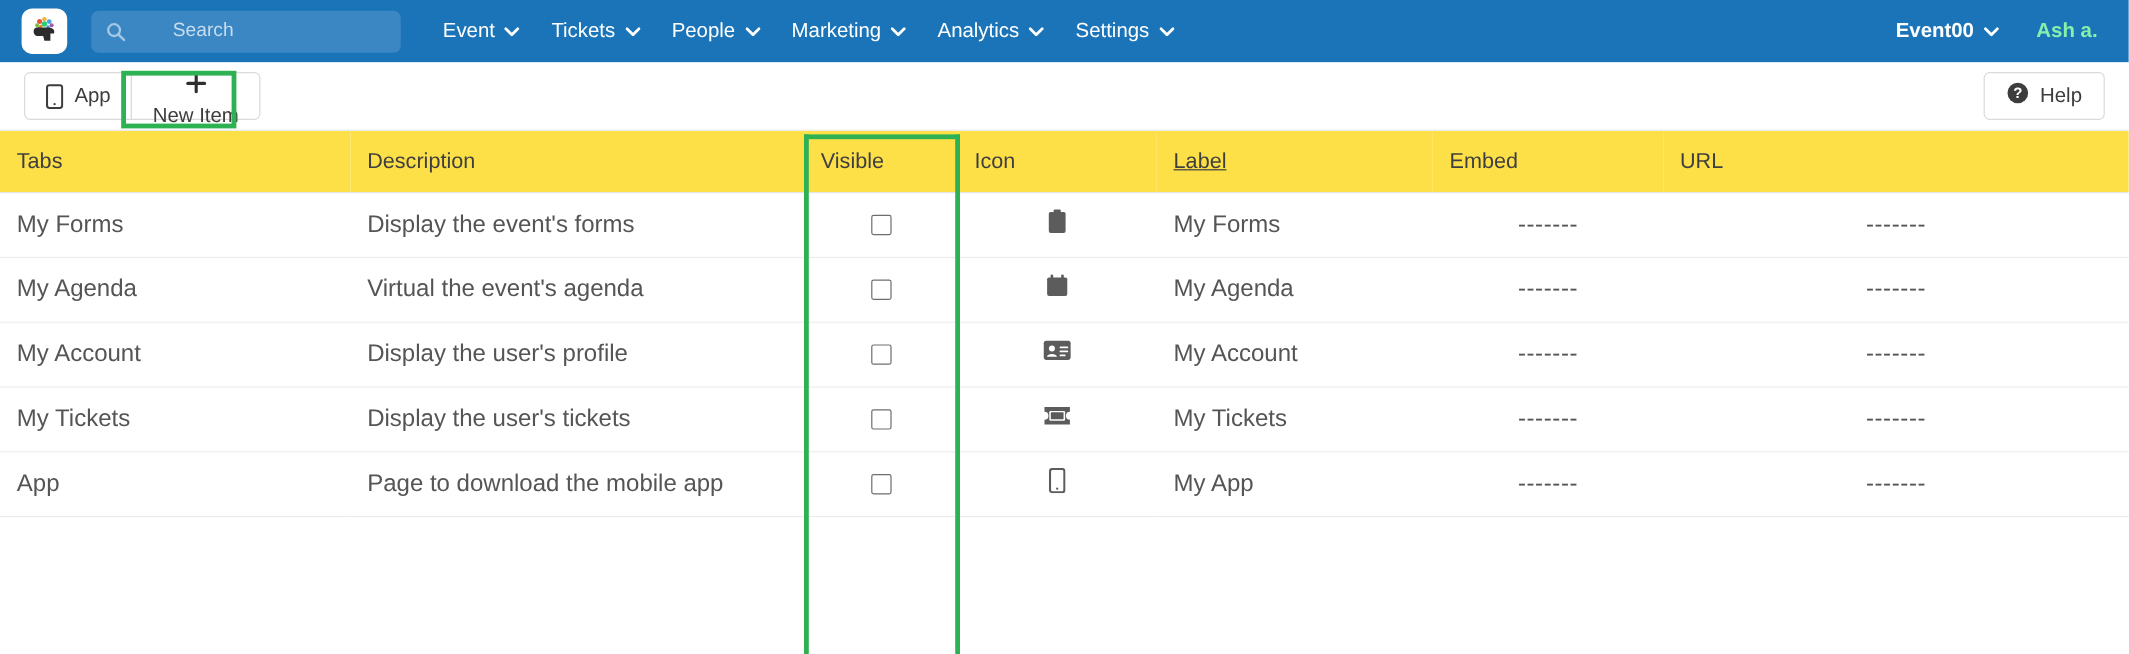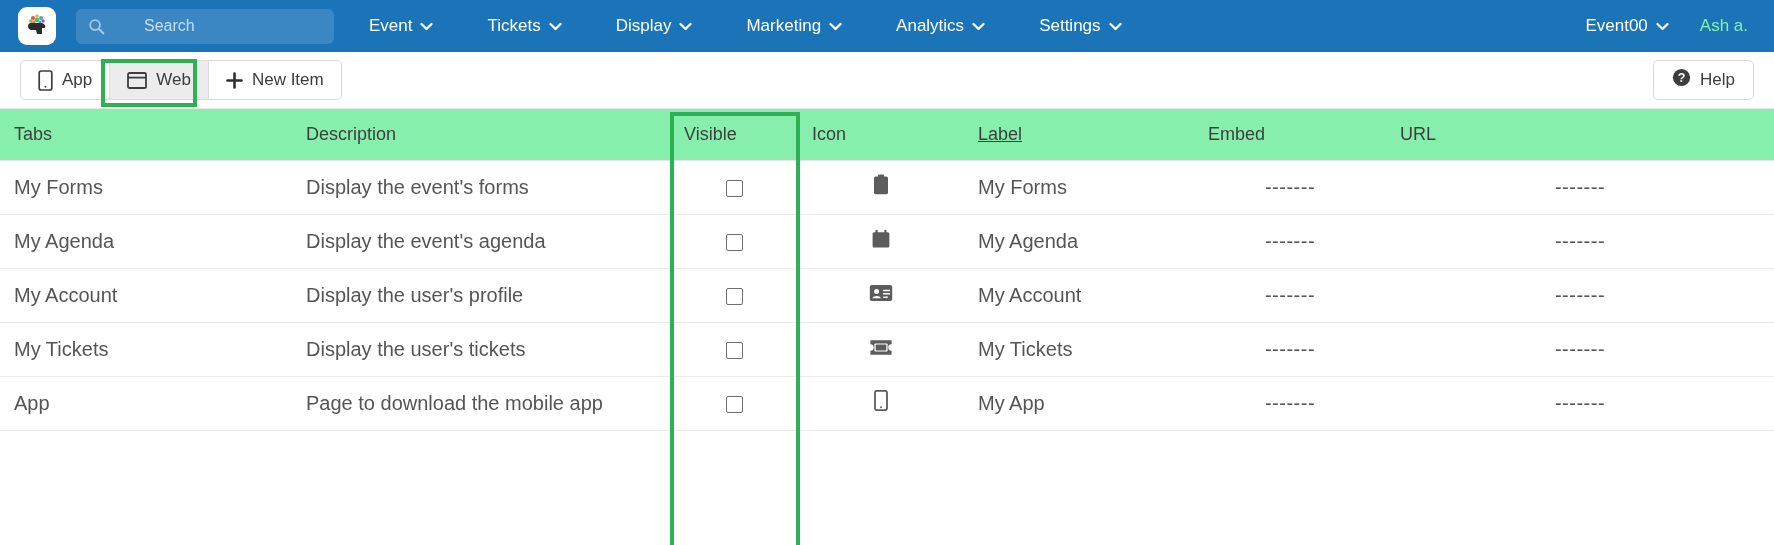--- a/index.html
+++ b/index.html
@@ -41,32 +41,32 @@
   #search-box .mag { flex: 0 0 auto; margin-right: 10px; opacity: .72; display:flex; }
   #search-input {
     background: transparent; border: 0; outline: none;
     color: #dfeaf4; font-size: 16px;
     font-family: "Liberation Sans", sans-serif;
     width: 100%;
     margin-left: 27px;
   }
   #search-input::placeholder { color: #c9dcec; }
 
-  #main-nav { display: flex; align-items: center; margin-left: 22px; gap: 28px; }
+  #main-nav { display: flex; align-items: center; margin-left: 22px; }
   .nav-item {
     display: flex; align-items: center; gap: 8px;
     color: #ffffff; font-size: 17px;
     padding: 6px 13px; cursor: pointer;
     border-radius: 4px;
   }
   .nav-item .caret { display: flex; align-items: center; }
 
   #header-right {
     margin-left: auto;
-    display: flex; align-items: center; gap: 4px;
+    display: flex; align-items: center; gap: 4px; font-weight: bold;
   }
   #header-right .nav-item { font-size: 17px; }
   #user-name { color: #86efac; font-size: 17px; padding: 6px 8px 6px 14px; cursor: pointer; }
 
   
   #toolbar {
     position: relative;
     height: 57px;
     background: #ffffff;
     display: flex; align-items: center;
@@ -77,37 +77,37 @@
   .tb-btn {
     display: flex; align-items: center; gap: 9px;
     height: 40px; padding: 0 17px;
     background: #ffffff;
     border: 1px solid #dadada;
     color: #3d3d3d; font-size: 17px;
     cursor: pointer;
     position: relative;
   }
   .tb-btn:first-child  { border-radius: 5px 0 0 5px; }
-  .tb-btn:last-child   { border-radius: 0 5px 5px 0; }
+  .tb-btn:last-child   { border-radius: 0 5px 5px 0; flex-direction: column; }
   .tb-btn + .tb-btn { margin-left: -1px; }
   .tb-btn.active { background: #ececec; }
   .tb-btn .ico { display: flex; align-items: center; }
 
   #help-button {
     margin-left: auto;
     display: flex; align-items: center; gap: 9px;
     height: 40px; padding: 0 18px;
     background: #ffffff; border: 1px solid #dadada; border-radius: 5px;
     color: #3d3d3d; font-size: 17px; cursor: pointer;
   }
 
   
   #tabs-table { width: 100%; border-collapse: collapse; table-layout: fixed; }
   #tabs-table th {
-    background: #86efac;
+    background: #fde047;
     font-weight: normal;
     font-size: 18px;
     color: #3f3f3f;
     height: 51px;
     border-bottom: 1px solid #e6e6e6;
     padding: 0 14px;
     text-align: left;
   }
   #tabs-table td {
     height: 54px;
@@ -210,21 +210,21 @@
       </div>
       <div class="nav-item">
         <span>Tickets</span>
         <span class="caret">
           <svg width="13" height="9" viewBox="0 0 13 9">
               <path d="M1.5 2 L6.5 7 L11.5 2" fill="none" stroke="#fff" stroke-width="2.3" stroke-linecap="round" stroke-linejoin="round"></path>
             </svg>
         </span>
       </div>
       <div class="nav-item">
-        <span>Display</span>
+        <span>People</span>
         <span class="caret">
           <svg width="13" height="9" viewBox="0 0 13 9">
               <path d="M1.5 2 L6.5 7 L11.5 2" fill="none" stroke="#fff" stroke-width="2.3" stroke-linecap="round" stroke-linejoin="round"></path>
             </svg>
         </span>
       </div>
       <div class="nav-item">
         <span>Marketing</span>
         <span class="caret">
           <svg width="13" height="9" viewBox="0 0 13 9">
@@ -271,29 +271,20 @@
       <div class="tb-btn">
         <span class="ico">
           <svg width="15" height="21" viewBox="0 0 15 21">
             <rect x="1.2" y="1" width="12.6" height="19" rx="2" fill="none" stroke="#3d3d3d" stroke-width="1.7"></rect>
             <circle cx="7.5" cy="16.8" r="0.95" fill="#3d3d3d"></circle>
           </svg>
         </span>
         <span>App</span>
       </div>
 
-      <div class="tb-btn active">
-        <span class="ico">
-          <svg width="20" height="17" viewBox="0 0 20 17">
-            <rect x="1" y="1" width="18" height="15" rx="1.6" fill="none" stroke="#3d3d3d" stroke-width="1.8"></rect>
-            <line x1="1" y1="5.6" x2="19" y2="5.6" stroke="#3d3d3d" stroke-width="1.8"></line>
-          </svg>
-        </span>
-        <span>Web</span>
-      </div>
 
       <div class="tb-btn">
         <span class="ico">
           <svg width="17" height="17" viewBox="0 0 17 17">
             <line x1="8.5" y1="1.5" x2="8.5" y2="15.5" stroke="#2f2f2f" stroke-width="2.6" stroke-linecap="round"></line>
             <line x1="1.5" y1="8.5" x2="15.5" y2="8.5" stroke="#2f2f2f" stroke-width="2.6" stroke-linecap="round"></line>
           </svg>
         </span>
         <span>New Item</span>
       </div>
@@ -348,21 +339,21 @@
             </svg>
           </span>
         </td>
         <td class="cell-label">My Forms</td>
         <td class="center dashes">-------</td>
         <td class="center dashes">-------</td>
       </tr>
 
       <tr>
         <td class="cell-tabs">My Agenda</td>
-        <td class="cell-desc">Display the event's agenda</td>
+        <td class="cell-desc">Virtual the event's agenda</td>
         <td class="center">
           <span class="checkbox"></span>
         </td>
         <td class="center">
           <span class="row-icon">
             <svg width="20" height="20" viewBox="0 0 20 20">
               <rect x="4.5" y="0.8" width="2.2" height="4" rx="1" fill="#5c5c5c"></rect>
               <rect x="13.3" y="0.8" width="2.2" height="4" rx="1" fill="#5c5c5c"></rect>
               <rect x="1.6" y="3.2" width="16.8" height="15.4" rx="1.6" fill="#5c5c5c"></rect>
             </svg>

